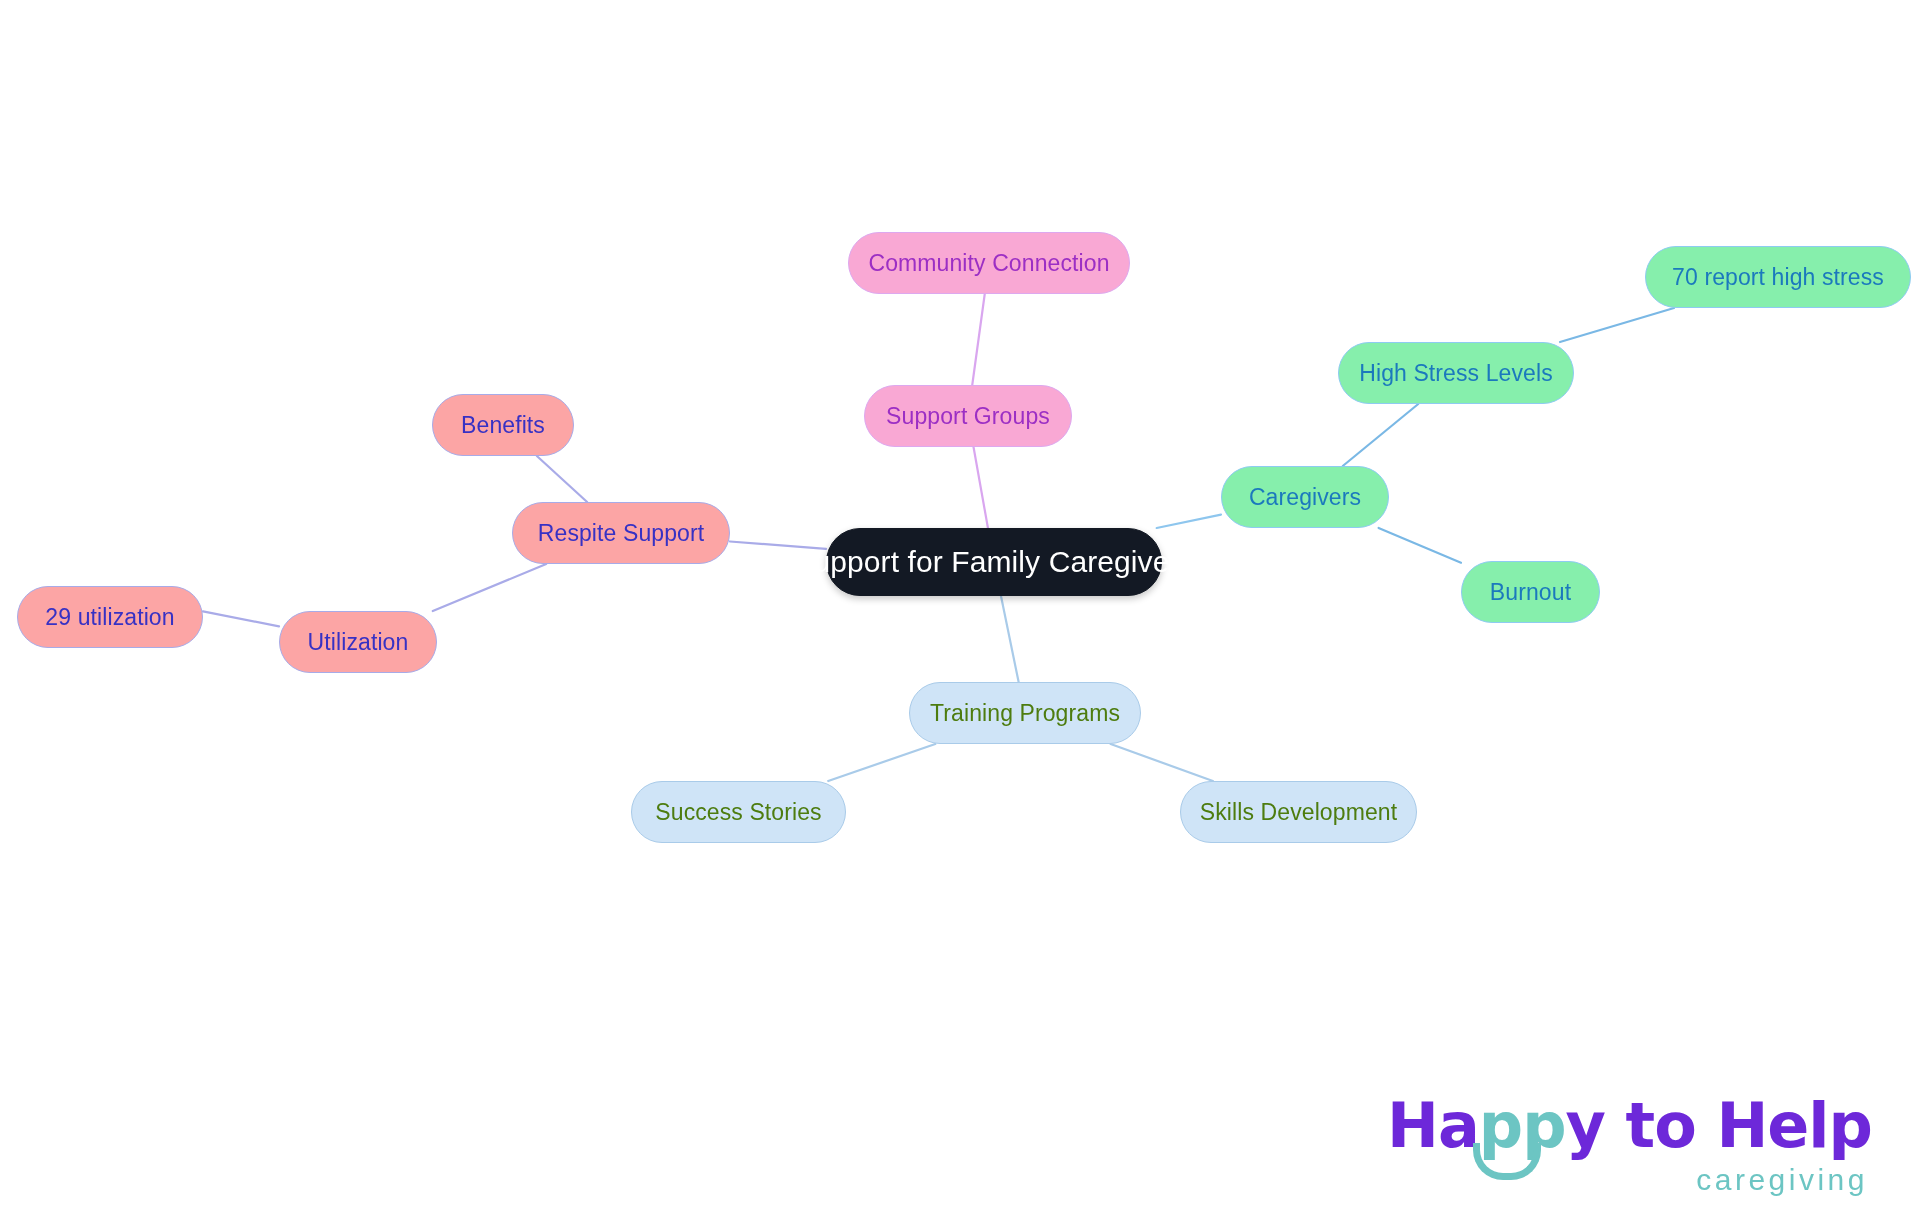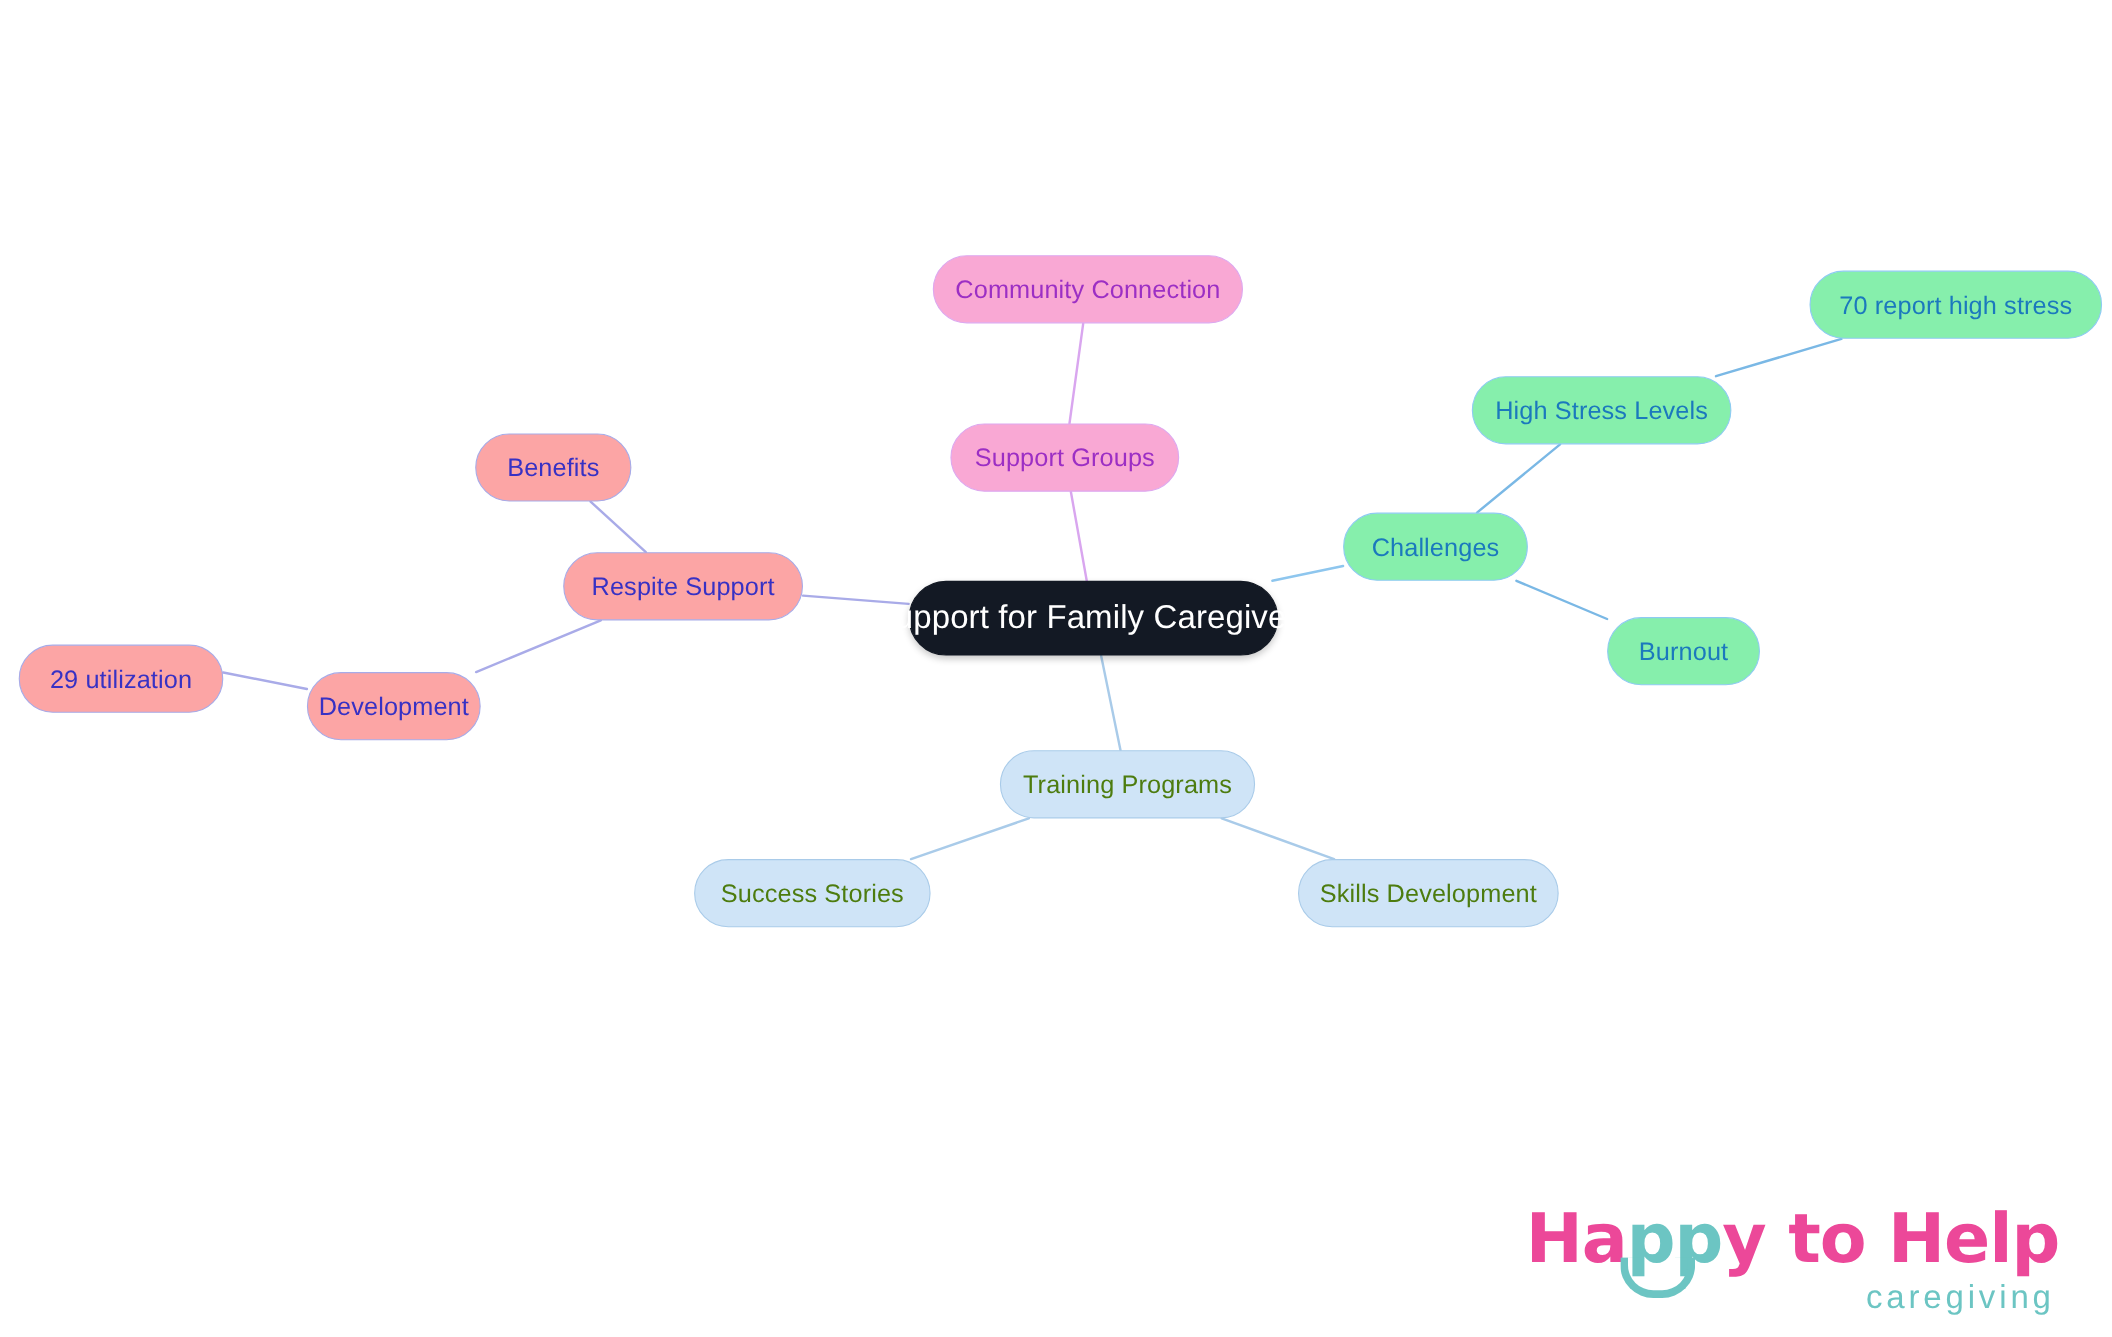--- a/index.html
+++ b/index.html
@@ -82,21 +82,21 @@
   }
   #logo .wordmark {
     font-family: "DejaVu Sans", sans-serif;
     font-weight: bold;
     font-size: 62px;
     line-height: 62px;
     letter-spacing: -1px;
     position: relative;
     white-space: nowrap;
   }
-  #logo .coral { color: #ec4899; }
+  #logo .coral { color: #6d28d9; }
   #logo .teal  { color: #6cc5c3; }
   #logo .smile {
     position: absolute;
     left: 86px;
     top: 48px;
     width: 54px;
     height: 30px;
     border: 7px solid #6cc5c3;
     border-top: none;
     border-bottom-left-radius: 30px;
@@ -128,21 +128,21 @@
       <line x1="826" y1="548.9383378016086" x2="730" y2="541.4745308310992" stroke="#a9abe8" stroke-width="2.2" stroke-linecap="round"></line>
       <line x1="587.1296296296297" y1="502" x2="536.8703703703703" y2="456" stroke="#a9abe8" stroke-width="2.2" stroke-linecap="round"></line>
       <line x1="546.2018348623853" y1="564" x2="432.79816513761466" y2="611" stroke="#a9abe8" stroke-width="2.2" stroke-linecap="round"></line>
       <line x1="279" y1="626.391129032258" x2="203" y2="611.375" stroke="#a9abe8" stroke-width="2.2" stroke-linecap="round"></line>
     </svg>
   <div id="nodes">
       <div class="node root" style="left: 826px; top: 528px; width: 336px; height: 68px;">
         <span>Support for Family Caregivers</span>
       </div>
       <div class="node lvl1 c-blue" style="left: 1221px; top: 466px; width: 168px; height: 62px;">
-        <span>Challenges</span>
+        <span>Caregivers</span>
       </div>
       <div class="node lvl2 c-blue" style="left: 1338px; top: 342px; width: 236px; height: 62px;">
         <span>High Stress Levels</span>
       </div>
       <div class="node lvl2 c-blue" style="left: 1645px; top: 246px; width: 266px; height: 62px;">
         <span>70 report high stress</span>
       </div>
       <div class="node lvl2 c-blue" style="left: 1461px; top: 561px; width: 139px; height: 62px;">
         <span>Burnout</span>
       </div>
@@ -161,21 +161,21 @@
       <div class="node lvl2 c-pink" style="left: 848px; top: 232px; width: 282px; height: 62px;">
         <span>Community Connection</span>
       </div>
       <div class="node lvl1 c-periwinkle" style="left: 512px; top: 502px; width: 218px; height: 62px;">
         <span>Respite Support</span>
       </div>
       <div class="node lvl2 c-periwinkle" style="left: 432px; top: 394px; width: 142px; height: 62px;">
         <span>Benefits</span>
       </div>
       <div class="node lvl2 c-periwinkle" style="left: 279px; top: 611px; width: 158px; height: 62px;">
-        <span>Development</span>
+        <span>Utilization</span>
       </div>
       <div class="node lvl2 c-periwinkle" style="left: 17px; top: 586px; width: 186px; height: 62px;">
         <span>29 utilization</span>
       </div>
     </div>
 
   <div id="logo">
     <div class="wordmark">
       <span class="coral">Ha</span><span class="teal">pp</span><span class="coral">y to Help</span>
       <span class="smile"></span>

